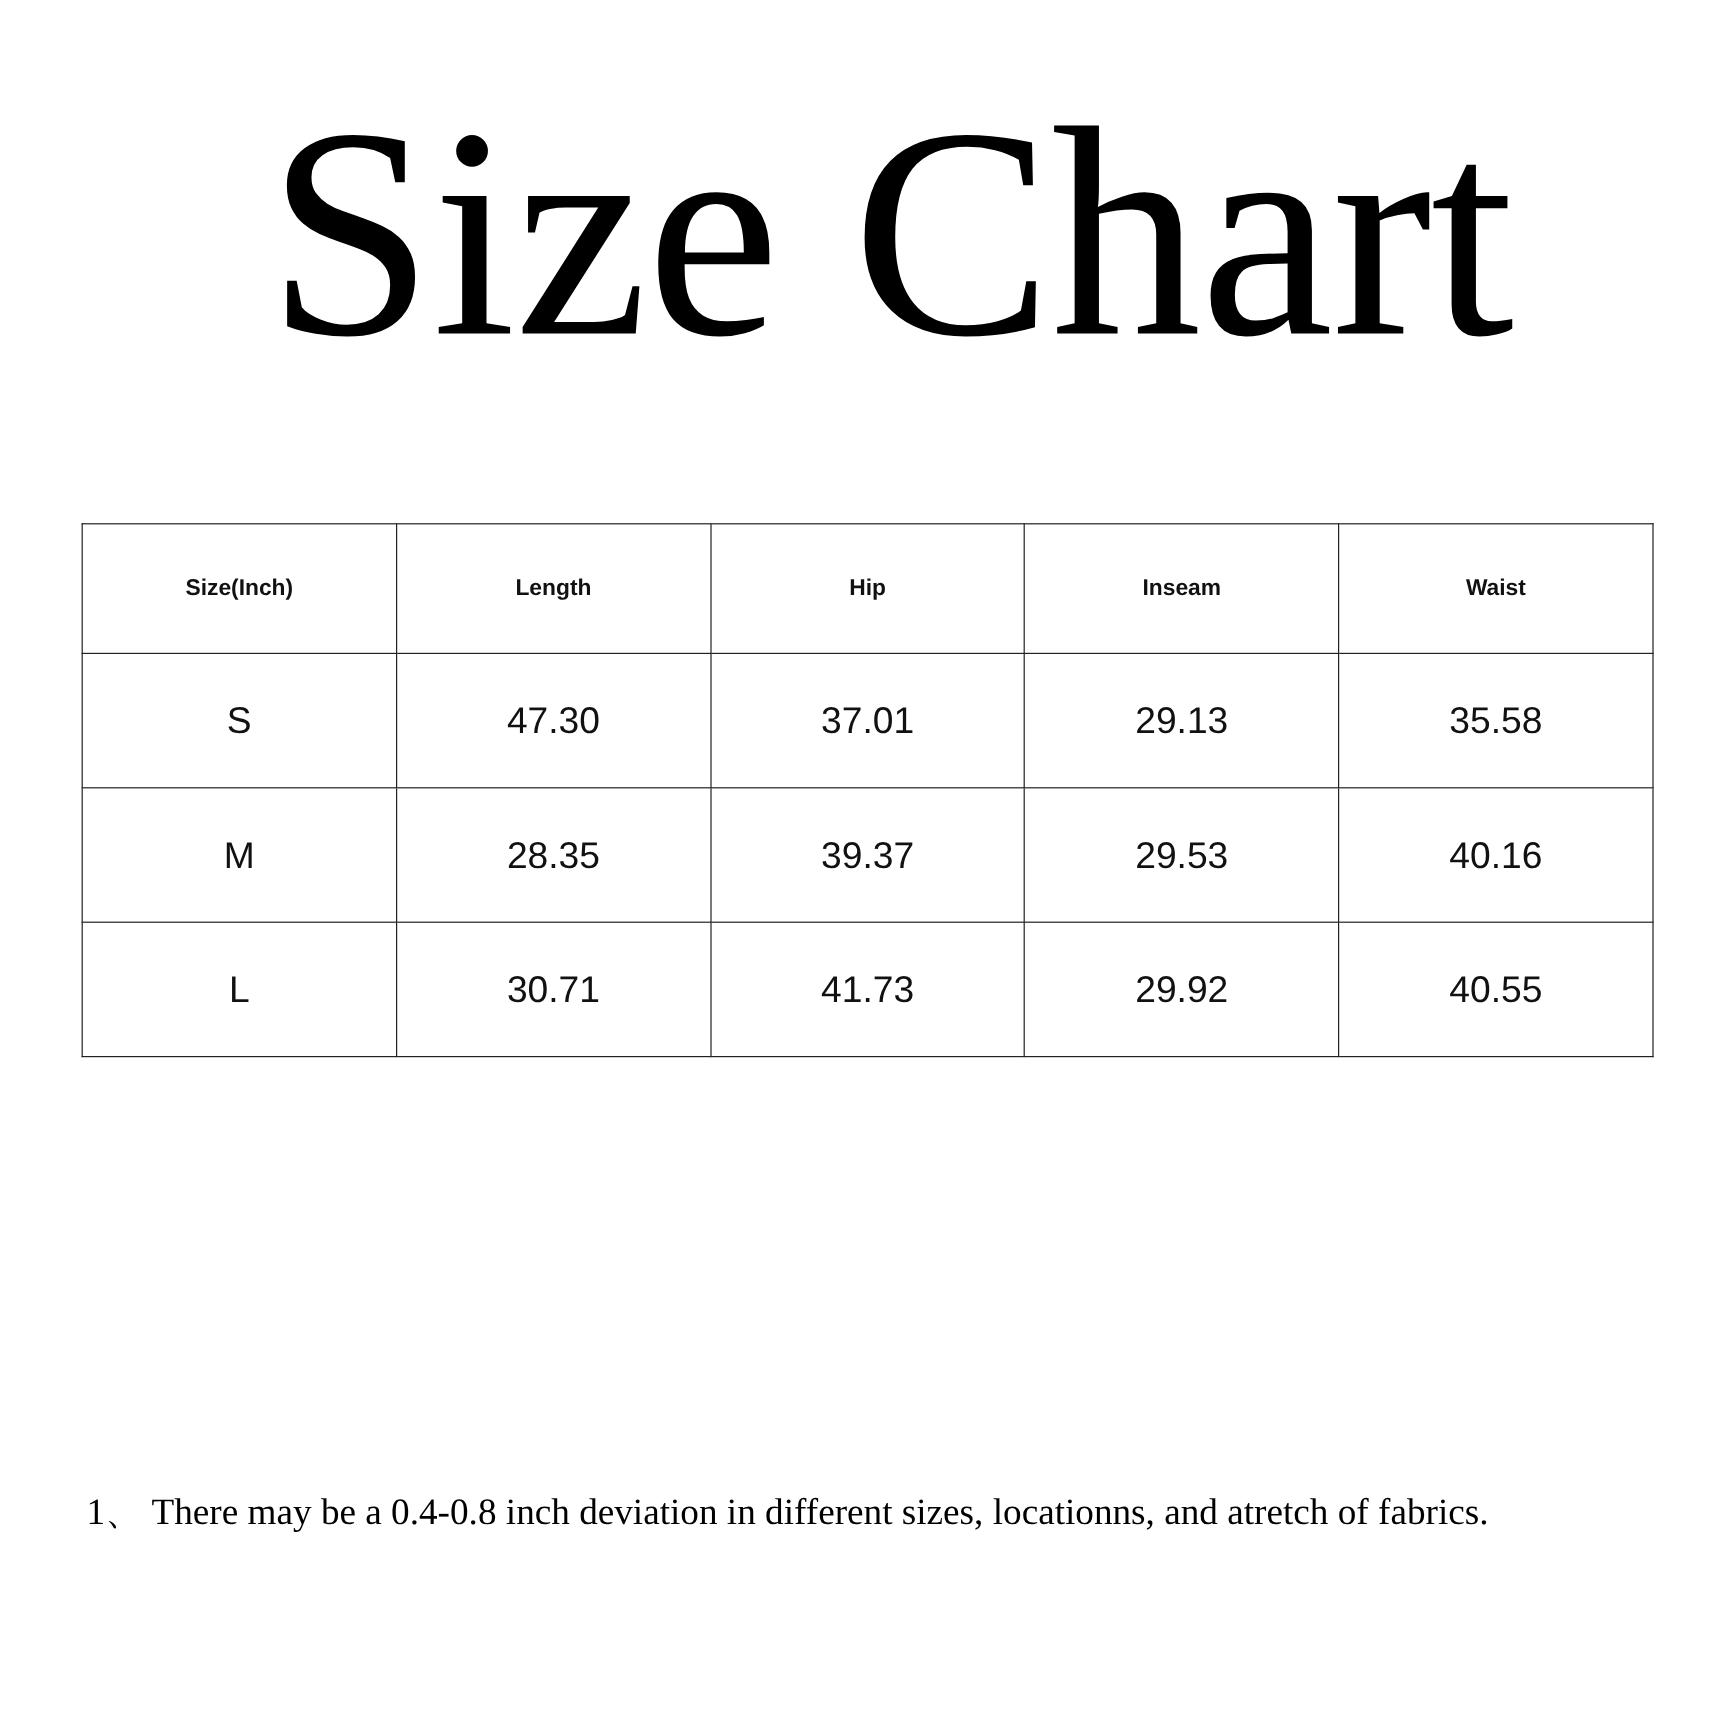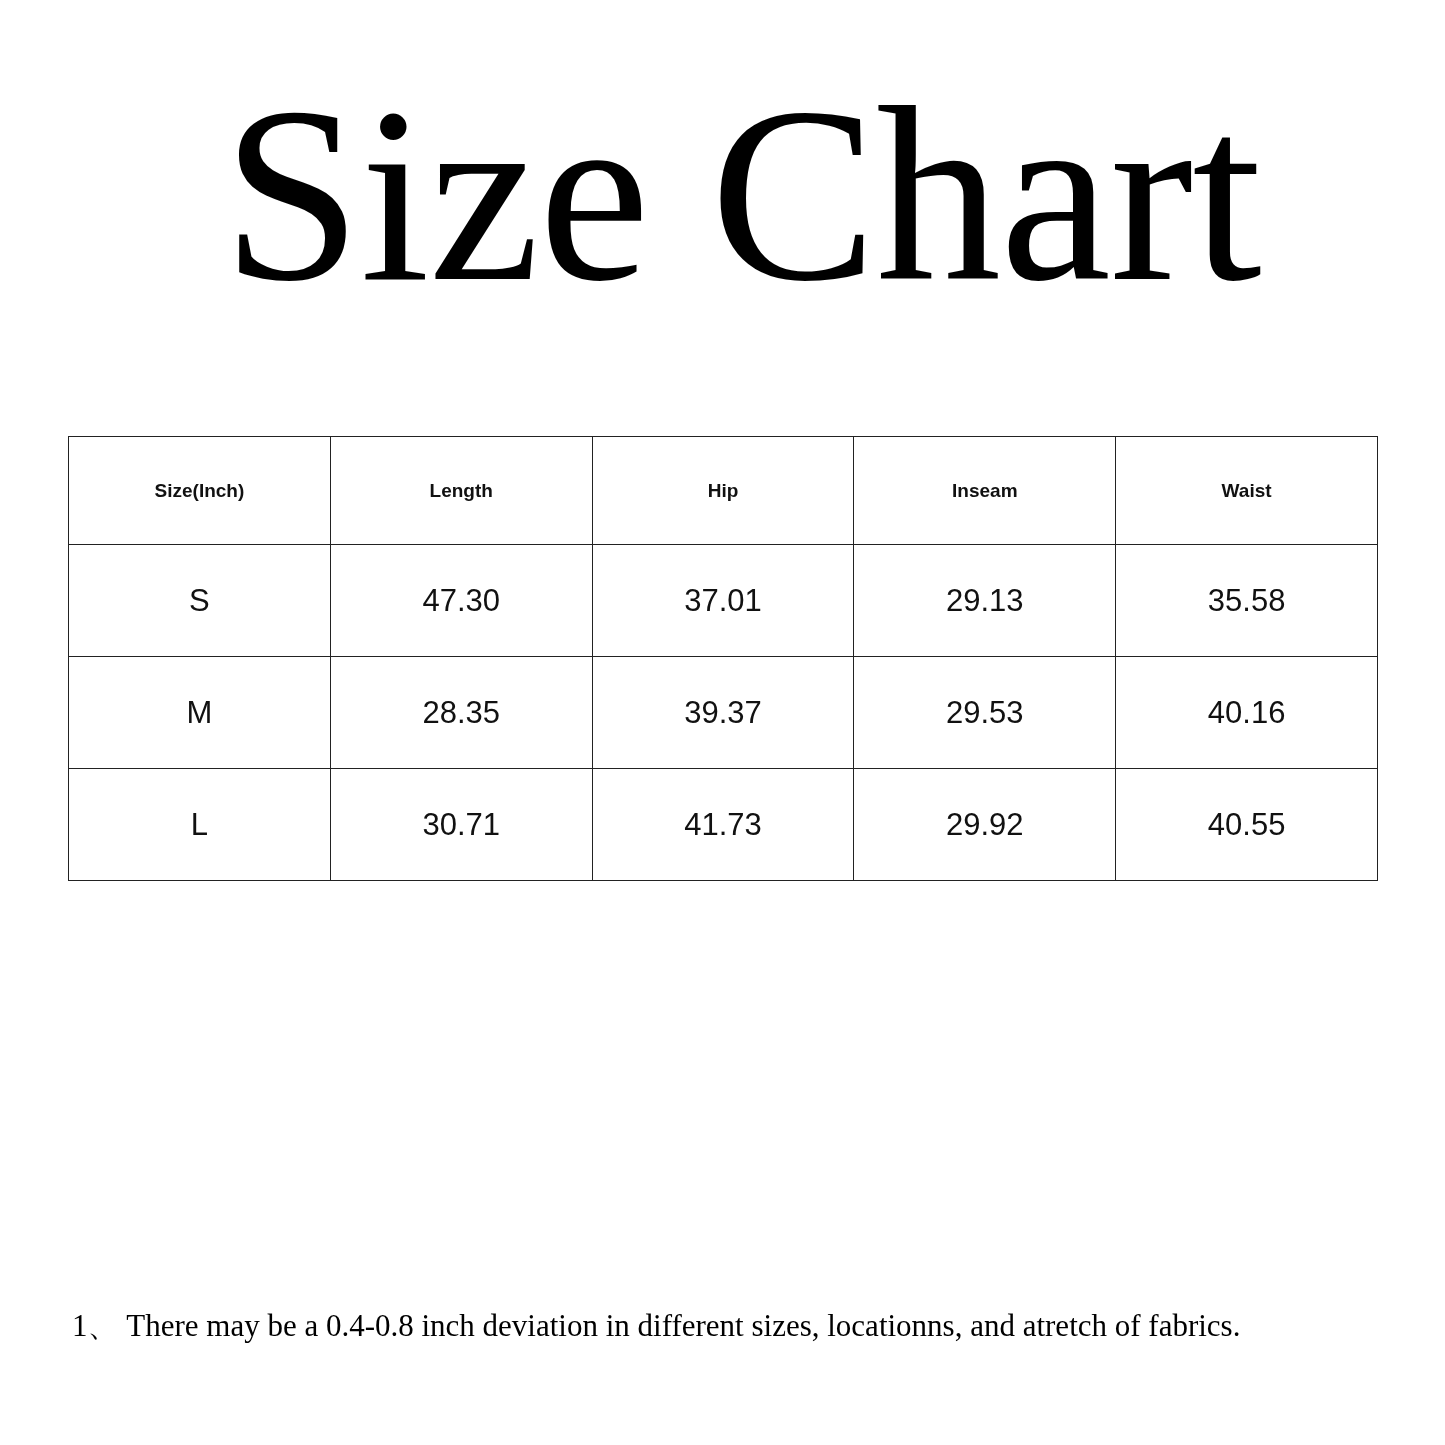--- a/index.html
+++ b/index.html
@@ -55,21 +55,21 @@
     font-weight: bold;
   }
   table.size-table td {
     height: 109px;
     font-size: 31px;
     font-weight: 400;
   }
   .notes {
     position: absolute;
     left: 72px;
-    top: 1304px;
+    top: 1238px;
     width: 1320px;
     font-family: "Liberation Serif", serif;
     font-size: 31px;
     line-height: 1.42;
     color: #000000;
   }
   .notes div {
     white-space: nowrap;
   }
 </style>

